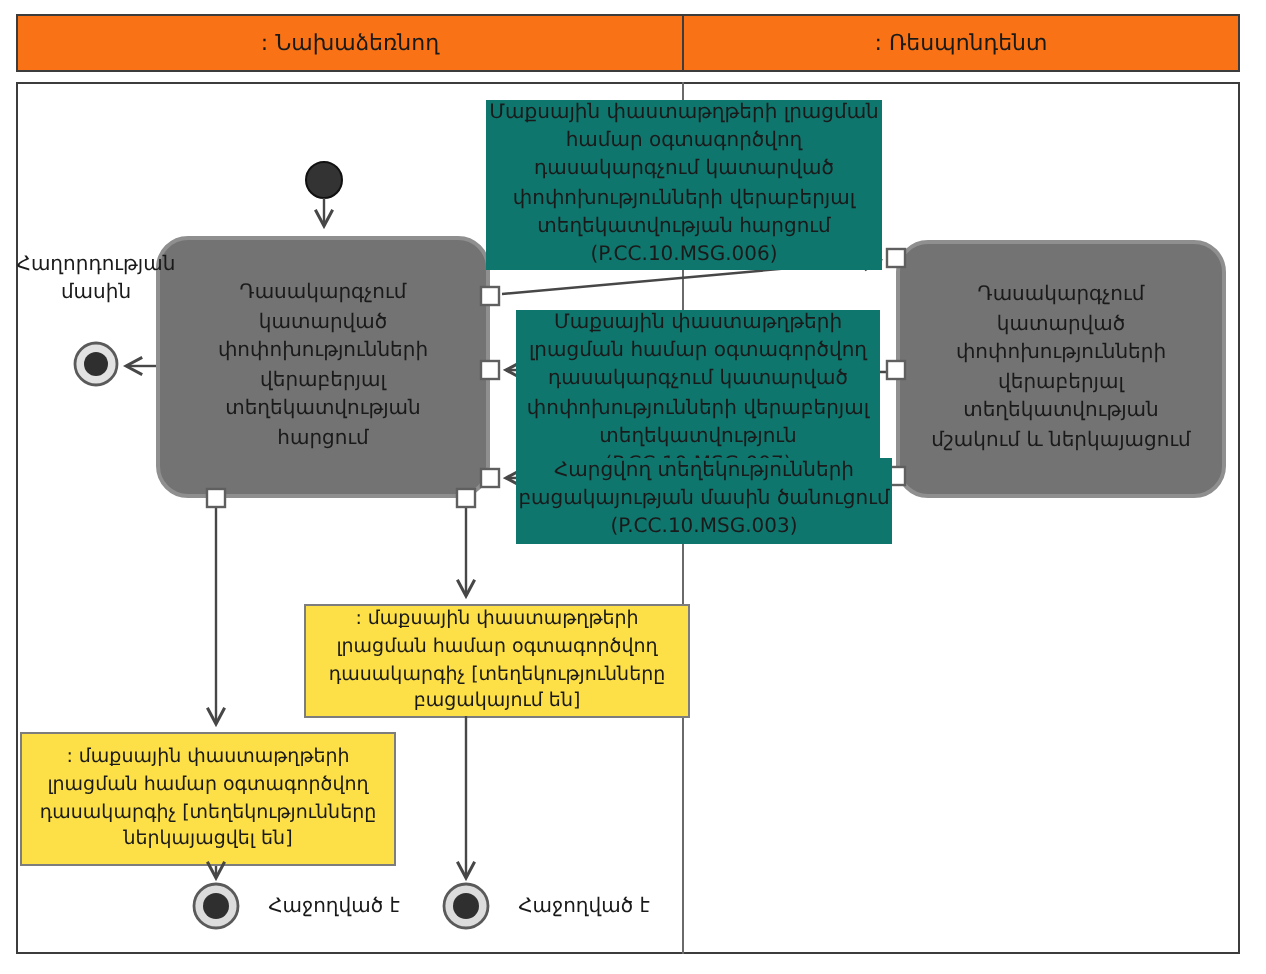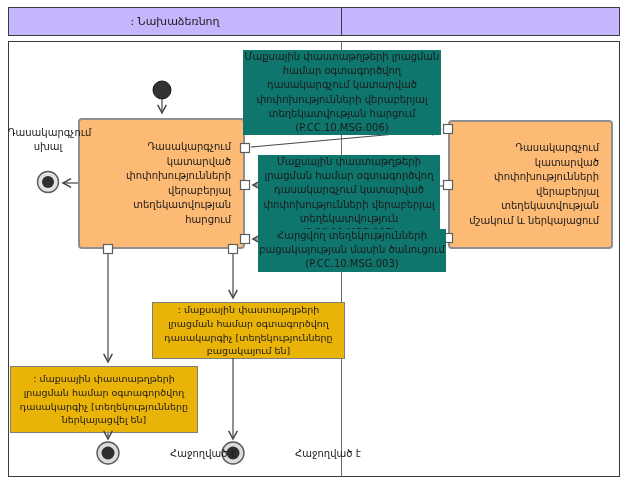--- a/index.html
+++ b/index.html
@@ -3,74 +3,77 @@
 <meta charset="utf-8">
 <style>
   html,body{margin:0;padding:0;background:#ffffff;}
   .canvas{
     position:relative;width:633px;height:487px;background:#ffffff;
     font-family:"DejaVu Sans",sans-serif;color:#1a1a1a;overflow:hidden;
   }
   
   .header{
     position:absolute;left:8px;top:7px;width:612px;height:29px;
-    border:1px solid #3c3c3c;display:flex;box-sizing:border-box;z-index:5;background:#c4b5fd;
+    border:1px solid #3c3c3c;display:flex;box-sizing:border-box;z-index:5;background:#f97316;
   }
   .lane-cell{display:flex;align-items:center;justify-content:center;font-size:11px;}
   .lane-cell.first{width:333px;border-right:1px solid #3c3c3c;box-sizing:border-box;}
   .lane-cell.second{flex:1;}
   
   .frame{
     position:absolute;left:8px;top:41px;width:612px;height:436px;
     border:1px solid #3c3c3c;box-sizing:border-box;background:#fff;z-index:0;
   }
   .lane-divider{
     position:absolute;left:341px;top:41px;width:1px;height:436px;background:#6a6a6a;z-index:1;
   }
   
   .activity{
-    position:absolute;border:2px solid #8f8f8f;border-radius:4px;background:#fdba74;
-    display:flex;align-items:center;justify-content:center;text-align:right;
+    position:absolute;border:2px solid #8f8f8f;border-radius:16px;background:#737373;
+    display:flex;align-items:center;justify-content:center;text-align:center;
     font-size:10px;line-height:1.45;box-sizing:border-box;padding:6px 12px;z-index:2;
   }
   .act-left{left:78px;top:118px;width:167px;height:131px;}
   .act-right{left:448px;top:120px;width:165px;height:129px;}
   
   .objbox{
-    position:absolute;border:1px solid #7d7d7d;background:#eab308;
+    position:absolute;border:1px solid #7d7d7d;background:#fde047;
     display:flex;align-items:center;justify-content:center;text-align:center;
     font-size:9.5px;line-height:1.45;box-sizing:border-box;padding:3px 8px;z-index:2;
   }
   .obj-mid{left:152px;top:302px;width:193px;height:57px;}
   .obj-left{left:10px;top:366px;width:188px;height:67px;}
   
   .msglabel{
     position:absolute;text-align:center;font-size:10px;line-height:1.42;
     background:#0f766e;z-index:4;
   }
   .msg-request{left:243px;top:50px;width:198px;}
   .msg-response{left:258px;top:155px;width:182px;}
   .msg-absence{left:258px;top:229px;width:188px;}
   .small-label{
     position:absolute;font-size:10px;line-height:1.35;z-index:4;text-align:center;
   }
   .err-label{left:8px;top:126px;width:80px;}
-  .fin-label{width:80px;text-align:left;margin-left:43px;}
+  .fin-label{width:80px;text-align:center;}
   .fin-left{left:127px;top:447px;}
   .fin-right{left:252px;top:447px;}
   svg.wires{position:absolute;left:0;top:0;z-index:3;pointer-events:none;}
 </style>
 </head>
 <body>
 
 <div class="canvas">
 
   <div class="header">
     <div class="lane-cell first">
       <span>: Նախաձեռնող</span>
+    </div>
+    <div class="lane-cell second">
+      <span>: Ռեսպոնդենտ</span>
     </div>
   </div>
 
   <div class="frame"></div>
   <div class="lane-divider"></div>
 
   <div class="activity act-left">
     <span>Դասակարգչում կատարված փոփոխությունների վերաբերյալ տեղեկատվության հարցում</span>
   </div>
   <div class="activity act-right">
@@ -123,17 +126,17 @@
       <rect x="443.5" y="124.5" width="9" height="9"></rect>
       <rect x="443.5" y="180.5" width="9" height="9"></rect>
       <rect x="443.5" y="233.5" width="9" height="9"></rect>
     </g>
   </svg>
 
   <div class="msglabel msg-request">Մաքսային փաստաթղթերի լրացման համար օգտագործվող դասակարգչում կատարված փոփոխությունների վերաբերյալ տեղեկատվության հարցում (P.CC.10.MSG.006)</div>
   <div class="msglabel msg-response">Մաքսային փաստաթղթերի լրացման համար օգտագործվող դասակարգչում կատարված փոփոխությունների վերաբերյալ տեղեկատվություն (P.CC.10.MSG.007)</div>
   <div class="msglabel msg-absence">Հարցվող տեղեկությունների բացակայության մասին ծանուցում (P.CC.10.MSG.003)</div>
 
-  <div class="small-label err-label">Դասակարգչում սխալ</div>
+  <div class="small-label err-label">Հաղորդության մասին</div>
   <div class="small-label fin-label fin-left">Հաջողված է</div>
   <div class="small-label fin-label fin-right">Հաջողված է</div>
 
 </div>
 
 </body></html>

